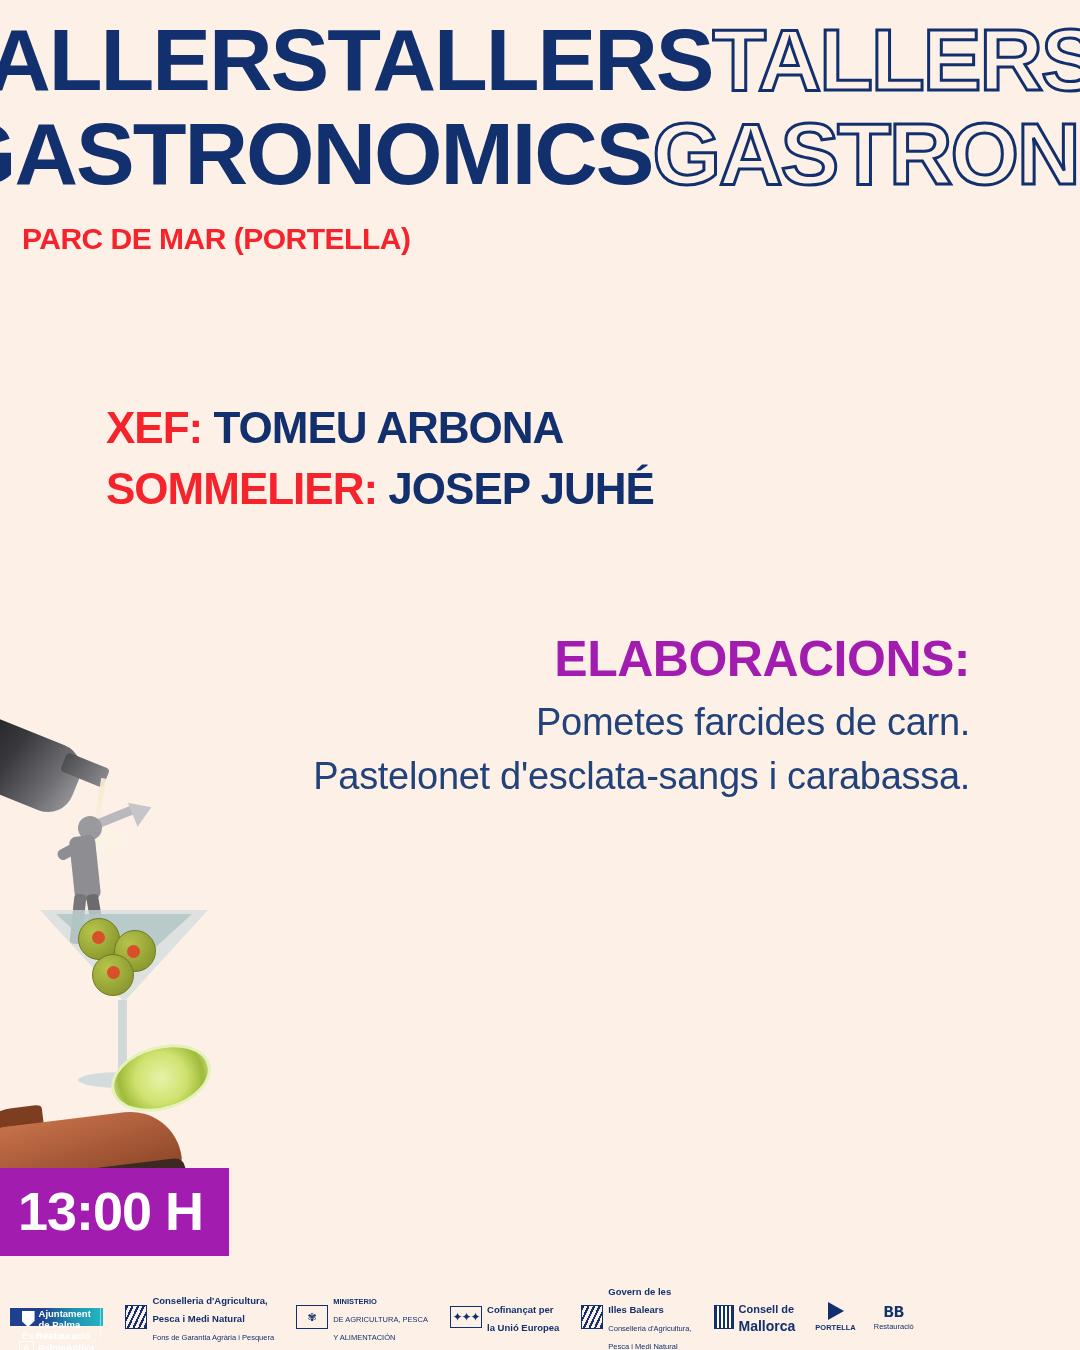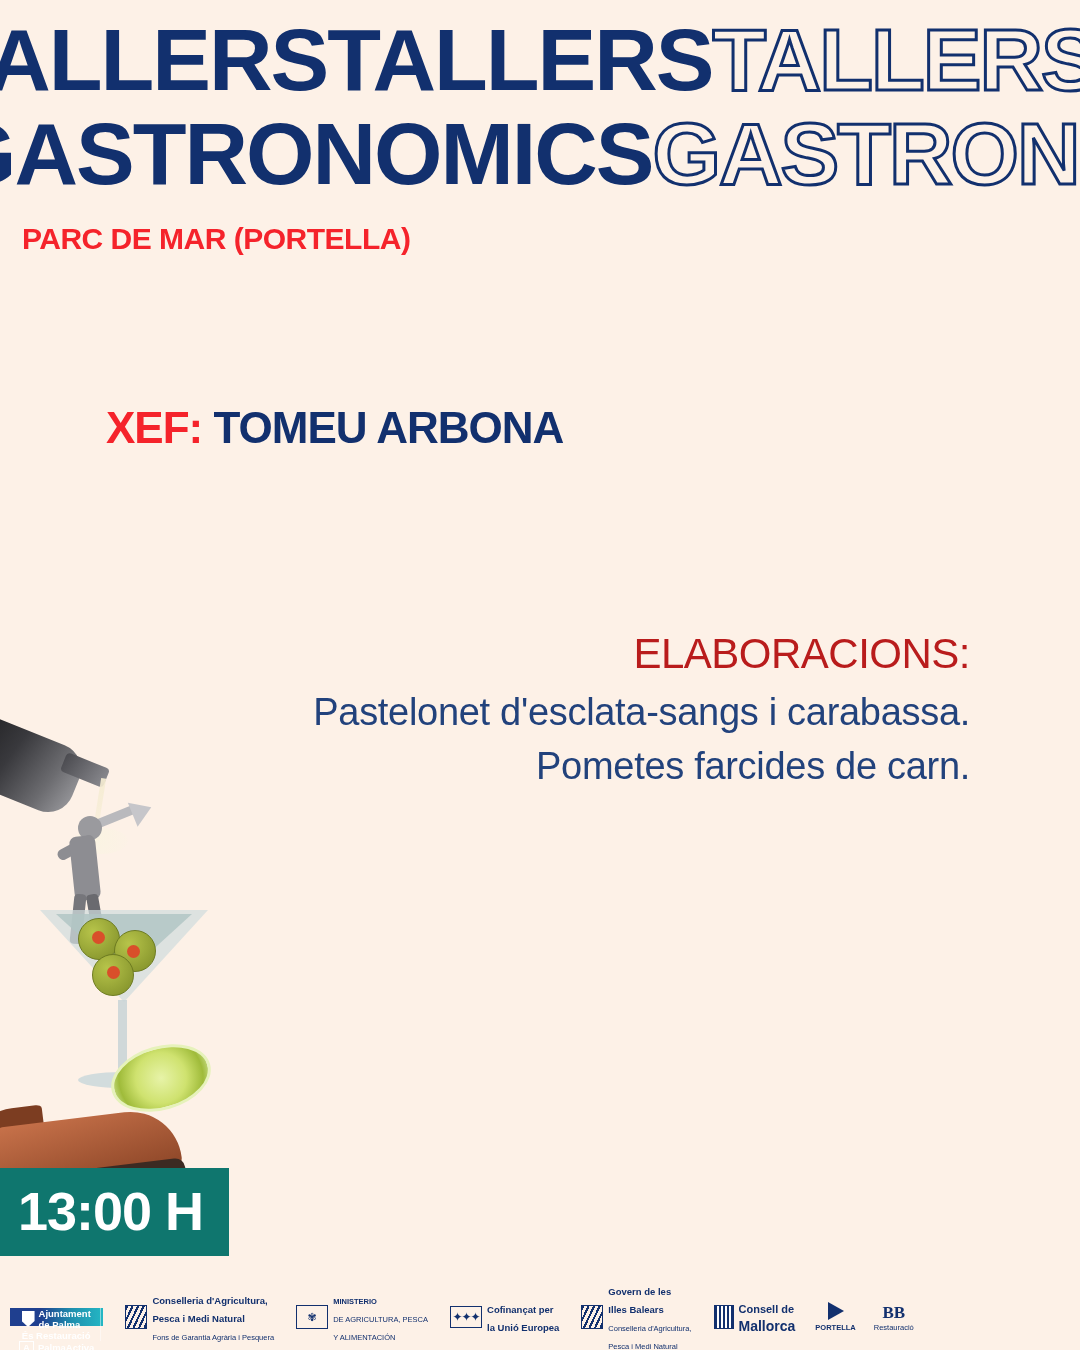--- a/index.html
+++ b/index.html
@@ -96,23 +96,23 @@
 
   
   .elaboracions {
     position: absolute;
     top: 630px;
     right: 110px;
     text-align: right;
     width: 880px;
   }
   .section-title {
-    color: #b91c1c;
-    font-size: 42px;
-    font-weight: 400;
+    color: #a21caf;
+    font-size: 50px;
+    font-weight: 700;
     letter-spacing: -0.5px;
     margin-bottom: 8px;
   }
   .section-item {
     color: #22427c;
     font-size: 38px;
     font-weight: 400;
     line-height: 1.42;
     letter-spacing: -0.3px;
   }
@@ -324,21 +324,21 @@
     background: #7c3d21;
     border-radius: 50% 10% 10% 50%;
     transform: rotate(-7deg);
   }
 
   
   .time-badge {
     position: absolute;
     left: 0;
     top: 1168px;
-    background: #0f766e;
+    background: #a21caf;
     color: #ffffff;
     font-size: 54px;
     font-weight: 900;
     letter-spacing: -1px;
     padding: 12px 26px 14px 18px;
   }
 
   
   .mallorca {
     position: absolute;
@@ -448,21 +448,21 @@
   .lomusic-mark {
     width: 0; height: 0;
     border-top: 9px solid transparent;
     border-bottom: 9px solid transparent;
     border-left: 16px solid #12306e;
   }
   .bb {
     display:flex; flex-direction:column; align-items:center;
     margin-left: 18px; margin-right: 14px; color:#12306e;
   }
-  .bb-mark { font-size: 17px; font-weight: 700; font-family: Liberation Serif, serif; }
+  .bb-mark { font-size: 17px; font-weight: 700; font-family: Liberation Mono, monospace; }
 </style>
 </head>
 <body>
 
 <div class="poster">
 
   <div class="header">
     <div class="marquee-row row1">
       <span class="fill">TALLERS</span><span class="fill">TALLERS</span><span class="outline">TALLERS</span>
     </div>
@@ -471,26 +471,30 @@
     </div>
   </div>
 
   <div class="venue">PARC DE MAR (PORTELLA)</div>
 
   <div class="credits">
     <div class="credit-line">
       <span class="label-red">XEF:</span>
       <span class="name-blue">TOMEU ARBONA</span>
     </div>
+    <div class="credit-line">
+      <span class="label-red">SOMMELIER:</span>
+      <span class="name-blue">JOSEP JUHÉ</span>
+    </div>
   </div>
 
   <div class="elaboracions">
     <div class="section-title">ELABORACIONS:</div>
+    <div class="section-item">Pometes farcides de carn.</div>
     <div class="section-item">Pastelonet d'esclata-sangs i carabassa.</div>
-    <div class="section-item">Pometes farcides de carn.</div>
   </div>
 
 
   <div class="collage">
     <div class="bottle"></div>
     <div class="bottle-neck"></div>
     <div class="pour"></div>
     <div class="splash"></div>
 
     <div class="trumpeter">

